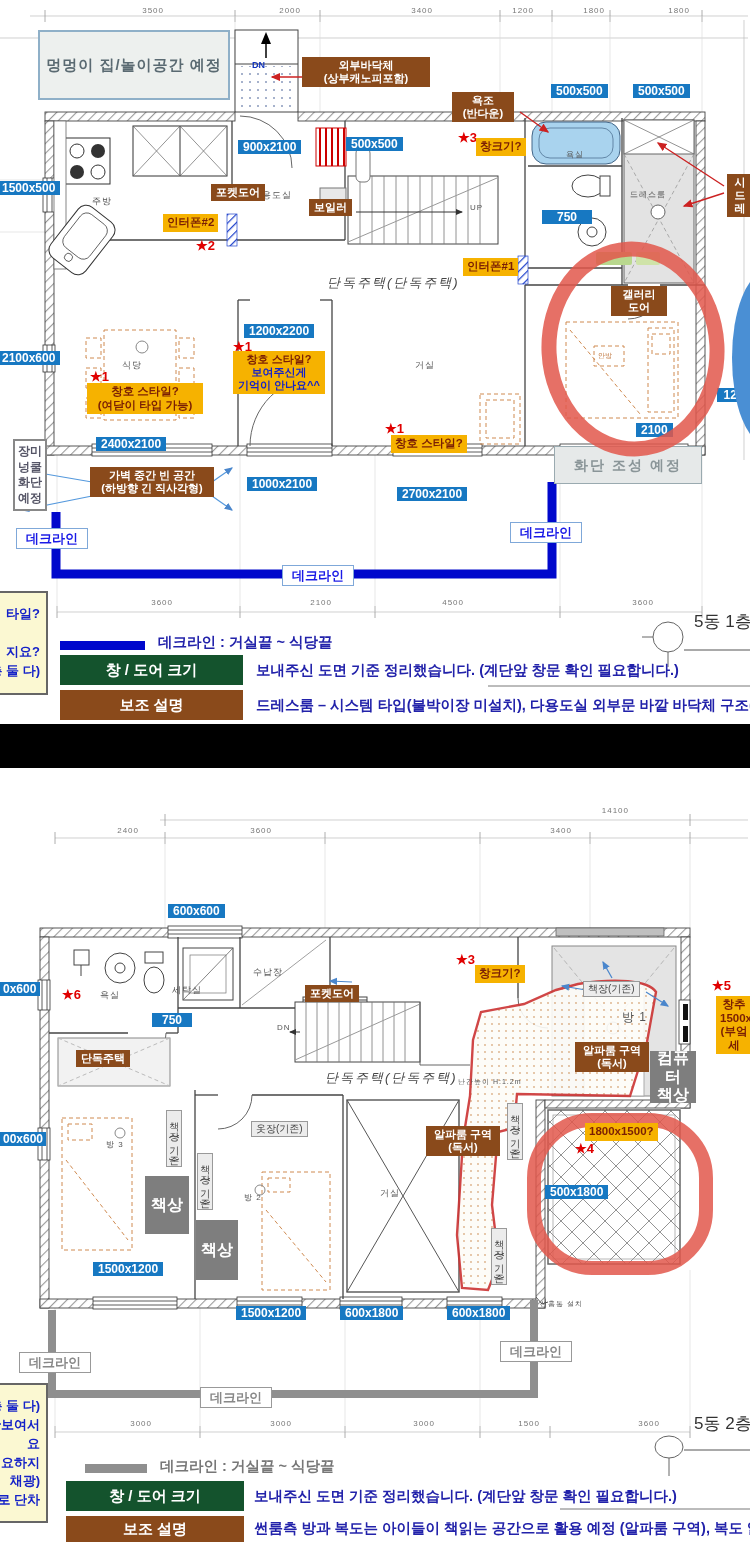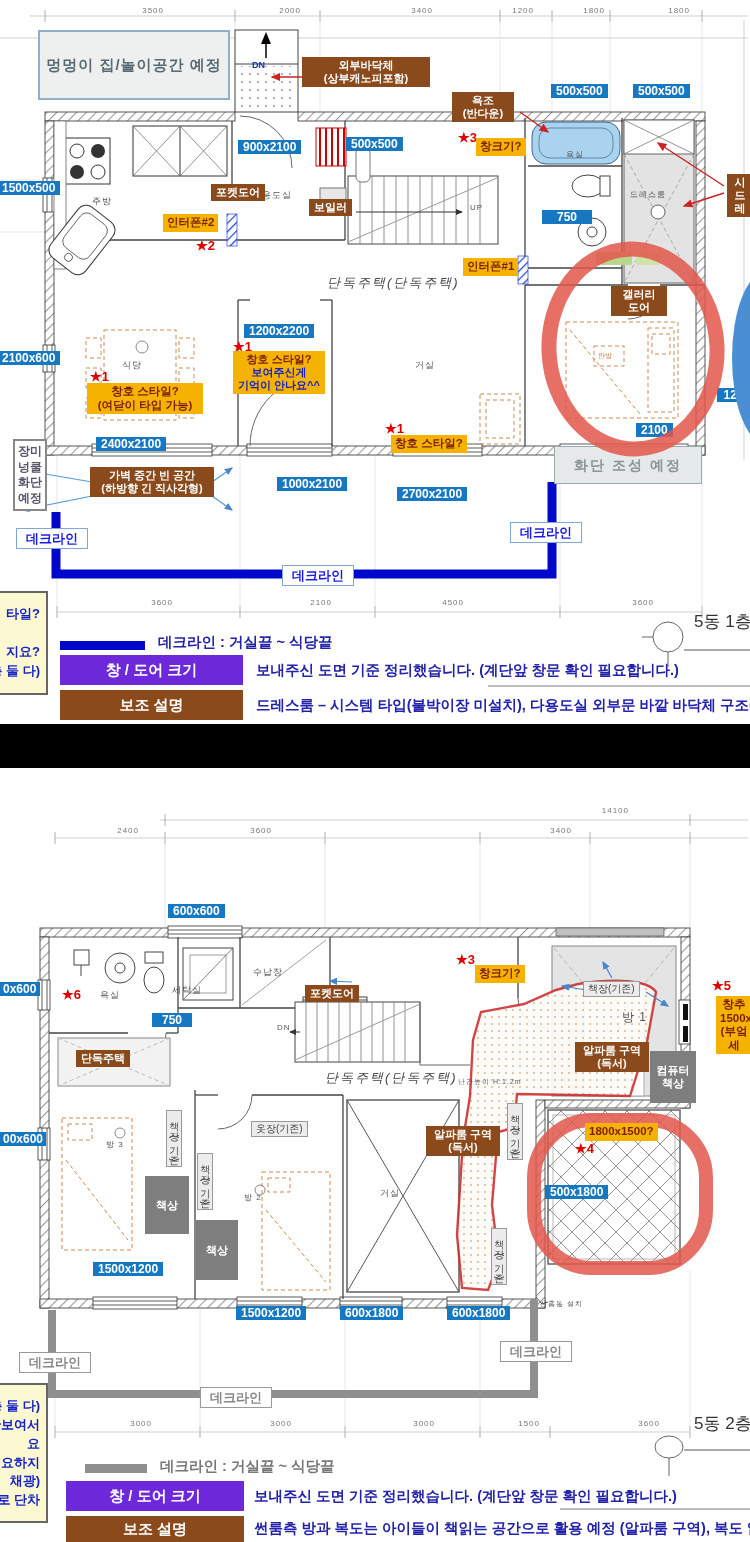--- a/index.html
+++ b/index.html
@@ -26,28 +26,28 @@
   .graynote{background:#e6e9e9;border:1px solid #9aaab0;color:#8a9598;font-weight:bold;font-size:14px;
             display:flex;align-items:center;justify-content:center;letter-spacing:2px;}
   .vnote{background:#fff;border:2px solid #888;color:#556;font-weight:bold;font-size:12px;
          text-align:center;padding:3px 0;line-height:1.3;}
   .sidenote{background:#fbf8d2;border:2px solid #666;color:#1522c8;font-weight:bold;font-size:13px;
             text-align:right;padding:12px 6px 0 0;line-height:1.45;z-index:4;}
   .deckb{background:#fff;border:1.5px solid #7fa8d9;color:#1a1ae6;font-weight:bold;font-size:13px;padding:2px 9px;}
   .deckg{background:#fff;border:1.5px solid #999;color:#888;font-weight:bold;font-size:13px;padding:2px 9px;}
   .glabel{background:#ececec;border:1px solid #999;color:#444;font-size:10px;padding:1px 4px;white-space:nowrap;}
   .vert{writing-mode:vertical-rl;padding:4px 1px;}
-  .gbox{background:#7e7e7e;color:#fff;font-weight:bold;font-size:11px;display:flex;align-items:center;
+  .gbox{background:#7e7e7e;color:#fff;font-weight:bold;font-size:16px;display:flex;align-items:center;
         justify-content:center;text-align:center;}
   .ftag{color:#333;font-size:17px;white-space:nowrap;}
   .legtxt{position:absolute;color:#2222aa;font-weight:bold;font-size:14.5px;white-space:nowrap;z-index:3;}
   .legtxt.gray{color:#777;}
   .legtitle{position:absolute;display:flex;align-items:center;justify-content:center;color:#fff;
             font-weight:bold;font-size:15px;z-index:3;}
-  .tblue{background:#6d28d9;}.tbrown{background:#8a4a1b;}
+  .tblue{background:#14532d;}.tbrown{background:#8a4a1b;}
   .swatch{position:absolute;z-index:3;}
 </style>
 </head>
 <body>
 
 <div id="shot">
 
 <svg width="0" height="0" style="position:absolute">
   <defs>
     <pattern id="hatch" width="7" height="7" patternUnits="userSpaceOnUse" patternTransform="rotate(45)">
@@ -481,21 +481,21 @@
       <div class="lb yellow" style="left: 391px; top: 435px;">창호 스타일?</div>
       <div class="lb dim" style="left: 636px; top: 423px;">2100</div>
       <div class="lb dim" style="left: 96px; top: 437px;">2400x2100</div>
       <div class="lb graynote" style="left: 554px; top: 446px; width: 148px; height: 38px;">화단 조성 예정</div>
       <div class="lb vnote" style="left: 13px; top: 439px; width: 34px;">장미
 넝쿨
 화단
 예정</div>
       <div class="lb brown" style="left: 90px; top: 467px; width: 124px;">가벽 중간 빈 공간
 (하방향 긴 직사각형)</div>
-      <div class="lb dim" style="left: 247px; top: 477px; margin-left: 30px;">1000x2100</div>
+      <div class="lb dim" style="left: 247px; top: 477px;">1000x2100</div>
       <div class="lb dim" style="left: 397px; top: 487px;">2700x2100</div>
       <div class="lb deckb" style="left: 16px; top: 528px;">데크라인</div>
       <div class="lb deckb" style="left: 510px; top: 522px;">데크라인</div>
       <div class="lb deckb" style="left: 282px; top: 565px;">데크라인</div>
       <div class="lb sidenote" style="left: -128px; top: 591px; width: 176px; height: 104px;">타일?
 
 지요?
 층 둘 다)</div>
       <div class="lb ftag" style="left: 694px; top: 612px;">5동 1층</div>
     </div>

